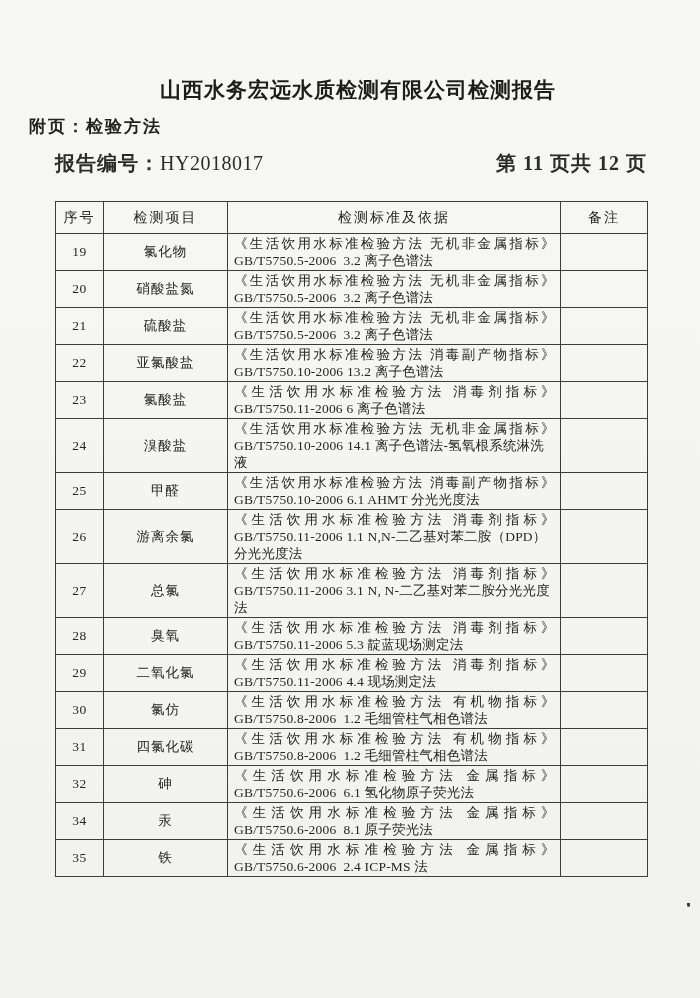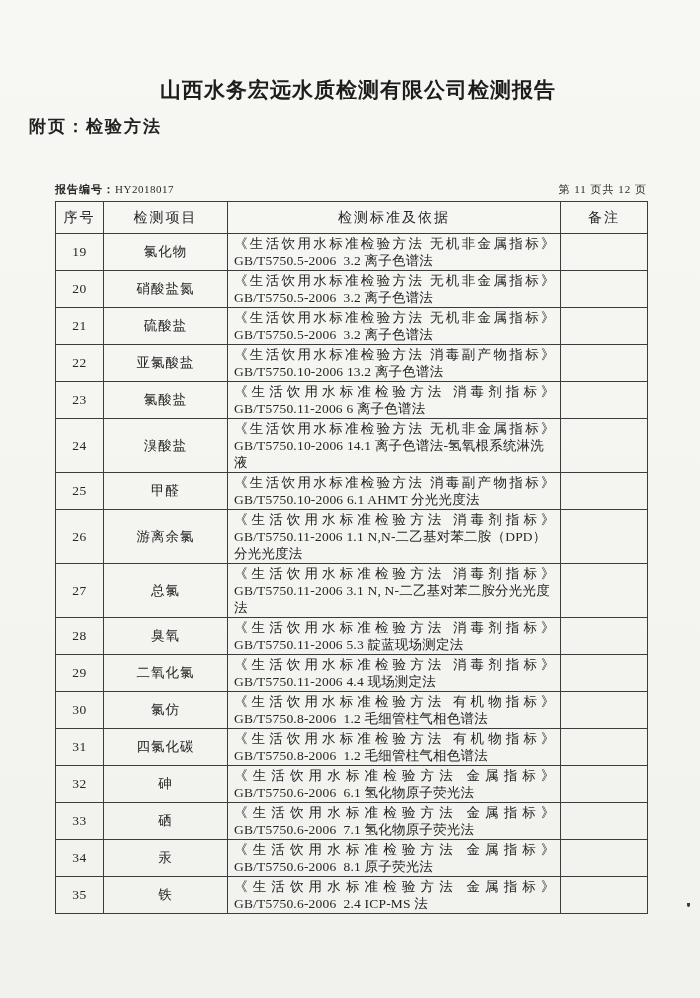--- a/index.html
+++ b/index.html
@@ -29,25 +29,25 @@
     font-weight: bold;
     letter-spacing: 2px;
     color: #222;
   }
   .meta-row {
     position: absolute;
     top: 150px; left: 55px; width: 592px;
     display: flex;
     justify-content: space-between;
     align-items: baseline;
-    font-size: 11px;
+    font-size: 20px;
   }
   .report-number-label { font-weight: bold; letter-spacing: 1px; }
   .report-number-value { font-weight: normal; letter-spacing: 0.5px; }
-  .page-indicator { font-weight: 400; letter-spacing: 1px; margin-top: 32px; }
+  .page-indicator { font-weight: 700; letter-spacing: 1px; }
 
   table.methods-table {
     position: absolute;
     top: 173px; left: 55px;
     width: 592px;
     border-collapse: collapse;
     table-layout: fixed;
   }
   table.methods-table col.c-no   { width: 48px; }
   table.methods-table col.c-item { width: 124px; }
@@ -259,29 +259,20 @@
   <tr class="body-row lines-2">
     <td class="cell-no">32</td>
     <td class="cell-item">砷</td>
     <td class="cell-std">
       <div class="std-title">《生活饮用水标准检验方法 金属指标》</div>
       <div class="std-method">GB/T5750.6-2006  6.1 氢化物原子荧光法</div>
     </td>
     <td class="cell-rem"></td>
   </tr>
 
-  <tr class="body-row lines-2">
-    <td class="cell-no">33</td>
-    <td class="cell-item">硒</td>
-    <td class="cell-std">
-      <div class="std-title">《生活饮用水标准检验方法 金属指标》</div>
-      <div class="std-method">GB/T5750.6-2006  7.1 氢化物原子荧光法</div>
-    </td>
-    <td class="cell-rem"></td>
-  </tr>
 
   <tr class="body-row lines-2">
     <td class="cell-no">34</td>
     <td class="cell-item">汞</td>
     <td class="cell-std">
       <div class="std-title">《生活饮用水标准检验方法 金属指标》</div>
       <div class="std-method">GB/T5750.6-2006  8.1 原子荧光法</div>
     </td>
     <td class="cell-rem"></td>
   </tr>

